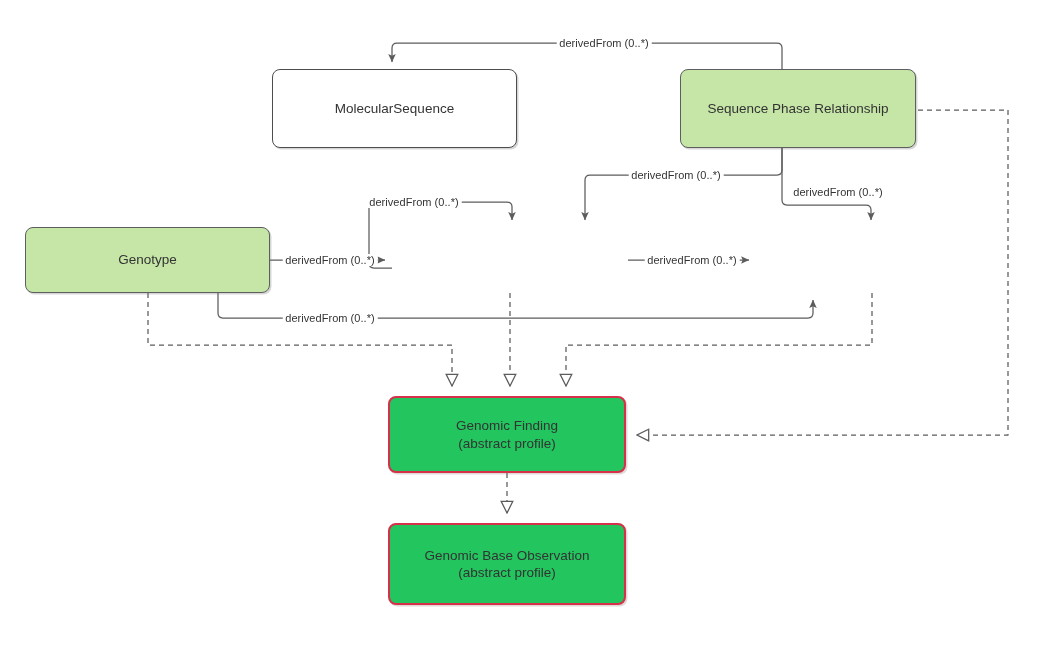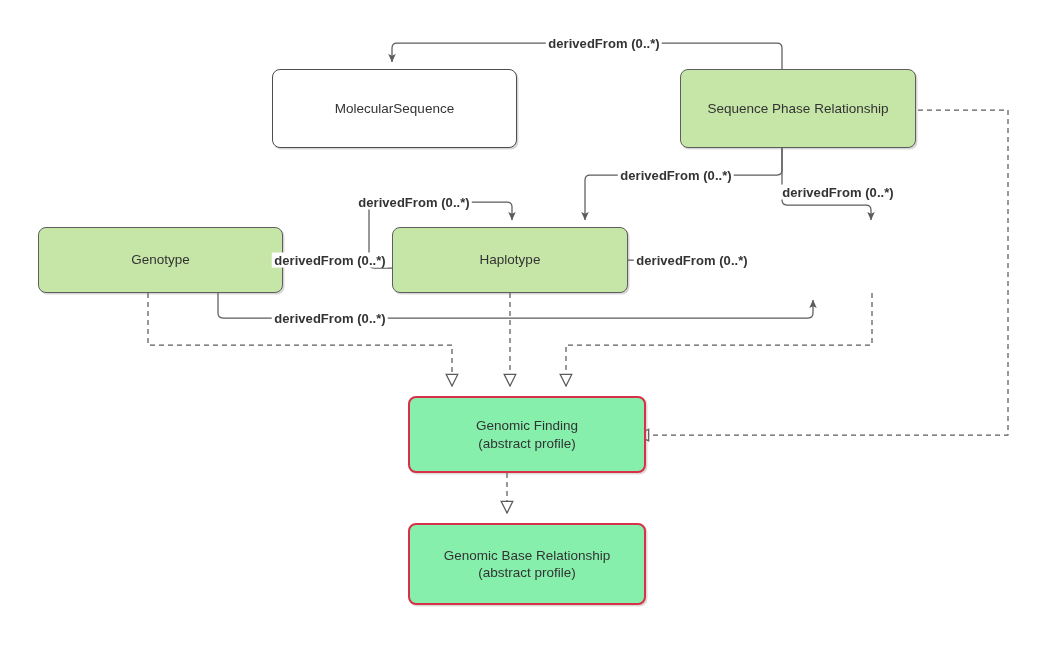--- a/index.html
+++ b/index.html
@@ -48,29 +48,28 @@
     background: #ffffff;
     border: 1.6px solid #4d4d4d;
     box-shadow: 1.5px 1.5px 0 rgba(120,120,120,0.30);
   }
   .node-green {
     background: #c6e6a7;
     border: 1.6px solid #5e5e5e;
     box-shadow: 1.5px 1.5px 0 rgba(120,120,120,0.30);
   }
   .node-abstract {
-    background: #86efac;
+    background: #22c55e;
     border: 2.4px solid #d6304a;
     box-shadow: 1.5px 1.5px 0 rgba(150,120,120,0.28);
-    margin-left: 20px;
   }
   .edge-label {
     position: absolute;
-    font-size: 13px;
-    font-weight: bold;
+    font-size: 11px;
+    font-weight: normal;
     color: #333333;
     background: #ffffff;
     padding: 0 2.5px;
     white-space: nowrap;
     transform: translate(-50%, -50%);
     z-index: 4;
     letter-spacing: 0.05px;
   }
 </style>
 </head>
@@ -120,36 +119,33 @@
   </svg>
 
   <div class="node node-plain" style="left:272px; top:69px; width:245px; height:79px;">
     <span class="node-label">MolecularSequence</span>
   </div>
 
   <div class="node node-green" style="left:680px; top:69px; width:236px; height:79px;">
     <span class="node-label">Sequence Phase Relationship</span>
   </div>
 
-  <div class="node node-green" style="left:25px; top:227px; width:245px; height:66px;margin-left:13px;">
+  <div class="node node-green" style="left:25px; top:227px; width:245px; height:66px;">
     <span class="node-label">Genotype</span>
   </div>
 
-  <div class="node node-green" style="left:392px; top:227px; width:236px; height:66px;">
-    <span class="node-label">Haplotype</span>
-  </div>
 
 
   <div class="node node-abstract" style="left:388px; top:396px; width:238px; height:77px;">
     <span class="node-label">Genomic Finding
 (abstract profile)</span>
   </div>
 
   <div class="node node-abstract" style="left:388px; top:523px; width:238px; height:82px;">
-    <span class="node-label">Genomic Base Relationship
+    <span class="node-label">Genomic Base Observation
 (abstract profile)</span>
   </div>
 
   <span class="edge-label" style="left:604px; top:43px;">derivedFrom (0..*)</span>
 
   <span class="edge-label" style="left:676px; top:175px;">derivedFrom (0..*)</span>
 
   <span class="edge-label" style="left:838px; top:192px;">derivedFrom (0..*)</span>
 
   <span class="edge-label" style="left:414px; top:202px;">derivedFrom (0..*)</span>

